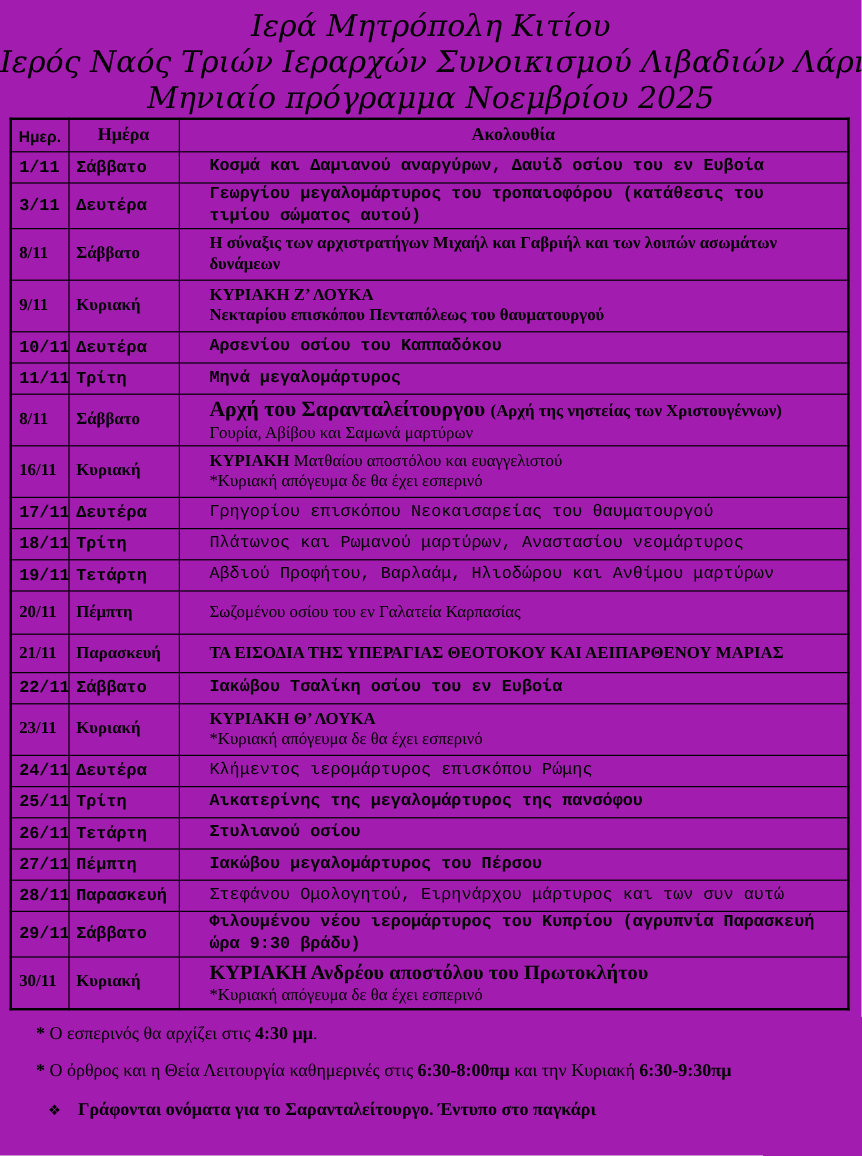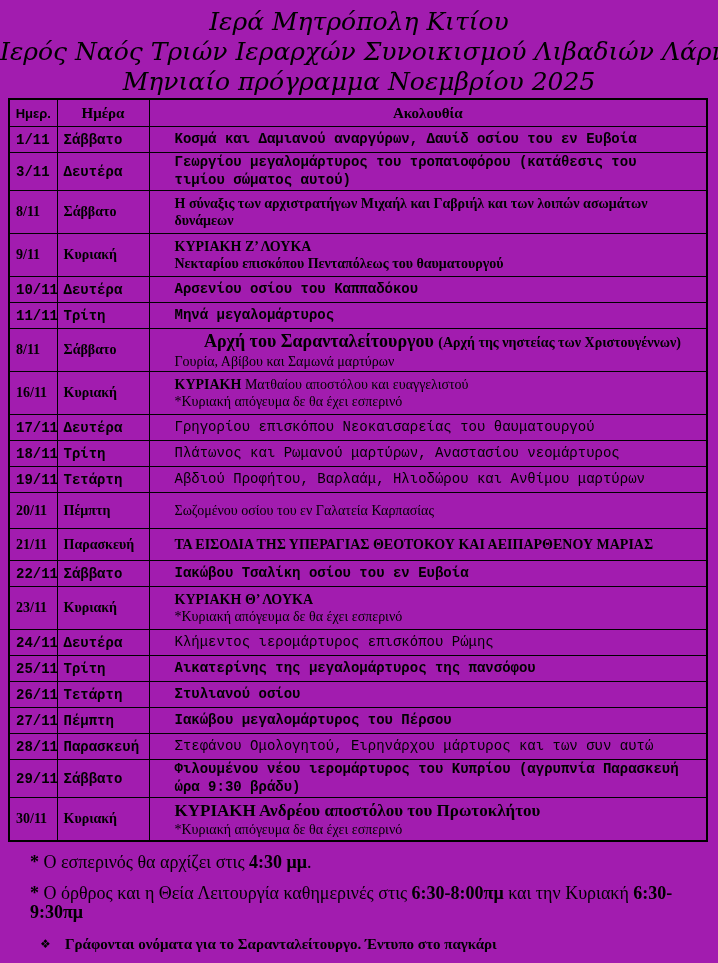--- a/index.html
+++ b/index.html
@@ -29,26 +29,26 @@
   th { font-weight:bold; text-align:center; height:24px; font-size:15px; padding:1px 2px;margin-left:12px; }
   th.th-date { font-family:"Liberation Sans", sans-serif; font-size:13px; }
   td.cell-date { font-weight:bold; font-size:14px; padding:1px 2px 1px 6px; }
   td.cell-day  { font-weight:bold; font-size:14px; padding:1px 2px 1px 6px; }
   td.cell-service { font-size:14px; padding:1px 25px; line-height:1.25; }
   tr.h-s td { height:23px;font-family:Liberation Mono, monospace; }
   tr.h-t td { height:40px; }
   tr.h-x td { height:33px; }
   tr.h-m td { height:29px; }
   .line { text-align:left; }
-  .line.center { text-align:right;font-family:Liberation Serif, serif; }
+  .line.center { text-align:left;font-family:Liberation Serif, serif; }
   .seg.bold { font-weight:bold; }
   .seg.large { font-size:18px; }
   .seg.medium { font-size:17px; }
   
-  .footnote { margin:0 0 0 30px; font-size:18px; line-height:19px; }
+  .footnote { margin:0 0 0 30px; font-size:15px; line-height:19px; }
   .footnote:first-of-type { margin-top:11px; }
   .footnote + .footnote { margin-top:12px; }
   
   .bullets { margin-top:13px; }
   .bullet { display:flex; margin-left:40px; font-size:15px; line-height:19px; }
   .bullet .glyph { width:25px; flex:0 0 25px; font-size:12px; line-height:19px; }
   .bullet.b1 { margin-top:0; }
 </style>
 </head>
 <body>

